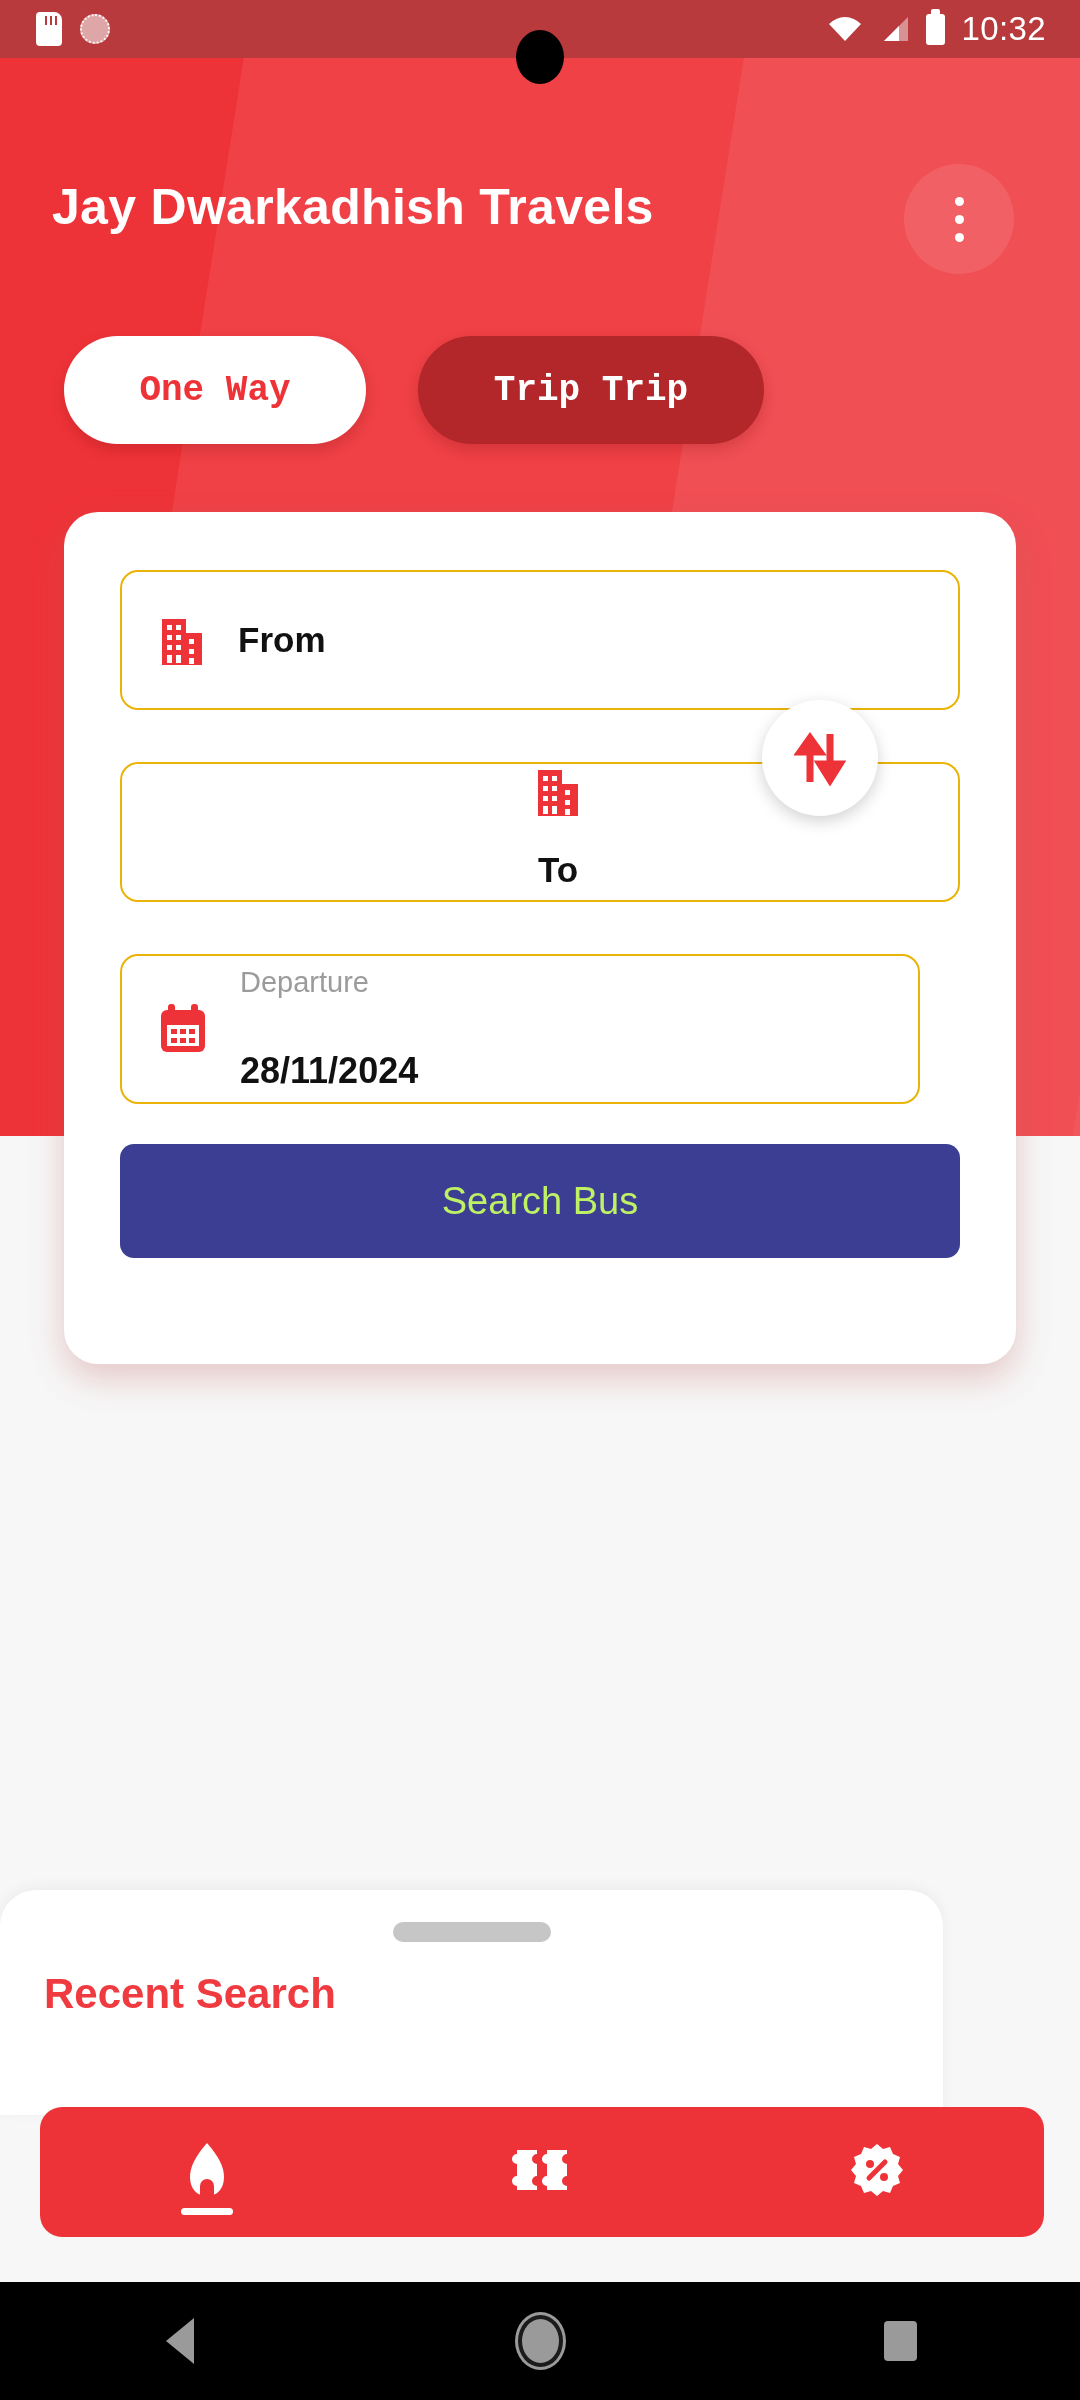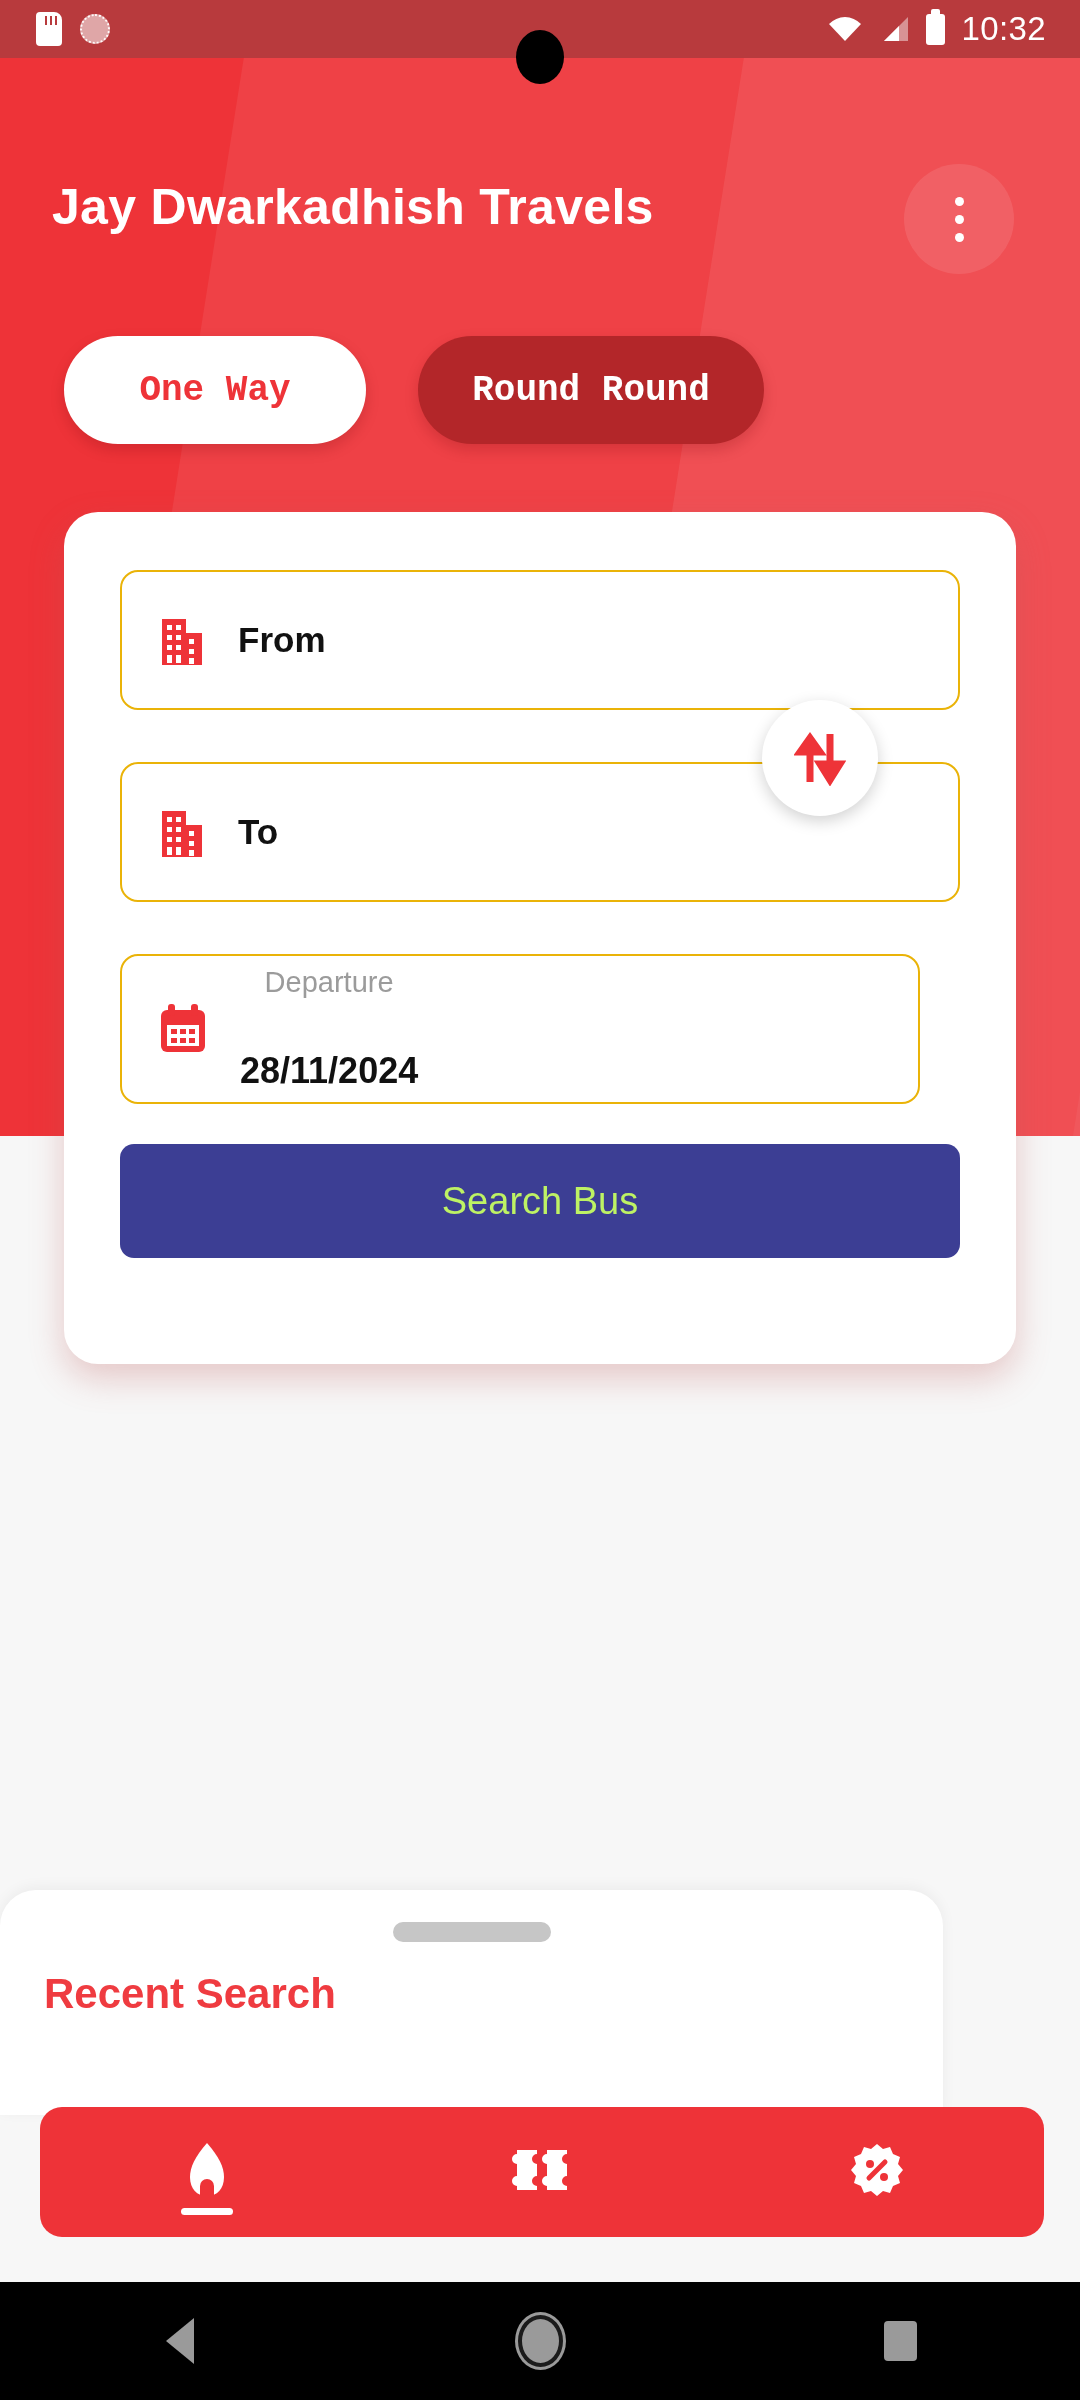--- a/index.html
+++ b/index.html
@@ -134,32 +134,32 @@
   .field {
     position:absolute; left:56px;
     width:840px; height:140px;
     border:2px solid #eab308; border-radius:18px;
     display:flex; align-items:center;
     padding-left:36px; gap:32px;
     background:#fff;
     cursor:pointer;
   }
   #field-from { top:58px; }
-  #field-to   { top:250px; }
+  #field-to   { top:250px;flex-direction:column; }
   #field-date { top:442px; width:800px; height:150px; }
   #btn-search {
     position:absolute; left:56px; top:632px;
     width:840px; height:114px;
     background:#3c3e94; border-radius:14px;
     display:flex; align-items:center; justify-content:center;
     color:#bef264; font-size:38px; font-weight:400;
     cursor:pointer; border:none;
   }
   .field-label { font-size:35px; font-weight:700; color:#111; }
-  .date-wrap { display:flex; flex-direction:column; gap:17px;text-align:center; }
+  .date-wrap { display:flex; flex-direction:column; gap:17px; }
   .date-cap  { font-size:29px; color:#9b9b9b; font-weight:400; }
   .date-val  { font-size:36px; color:#111; font-weight:700;margin-top:34px; }
 
   
   .bld { width:48px; height:54px; position:relative; flex:0 0 auto; }
   
   .cal { width:50px; height:52px; position:relative; flex:0 0 auto; }
 
   
   #swap-btn {
@@ -273,21 +273,21 @@
   <div id="apptitle">Jay Dwarkadhish Travels</div>
 
   <div id="menu-btn">
     <i></i>
       <i></i>
       <i></i>
   </div>
 
   <div id="tabs">
     <div class="tab active">One Way</div>
-    <div class="tab inactive">Round Round</div>
+    <div class="tab inactive">Trip Trip</div>
   </div>
 
   <div id="search-card">
 
     <div class="field" id="field-from">
       <span class="bld">
         <svg width="48" height="54" viewBox="0 0 48 54">
           <rect x="4" y="6" width="24" height="46" fill="#ee3338"></rect>
           <rect x="26" y="20" width="18" height="32" fill="#ee3338"></rect>
           <g fill="#ffffff">

